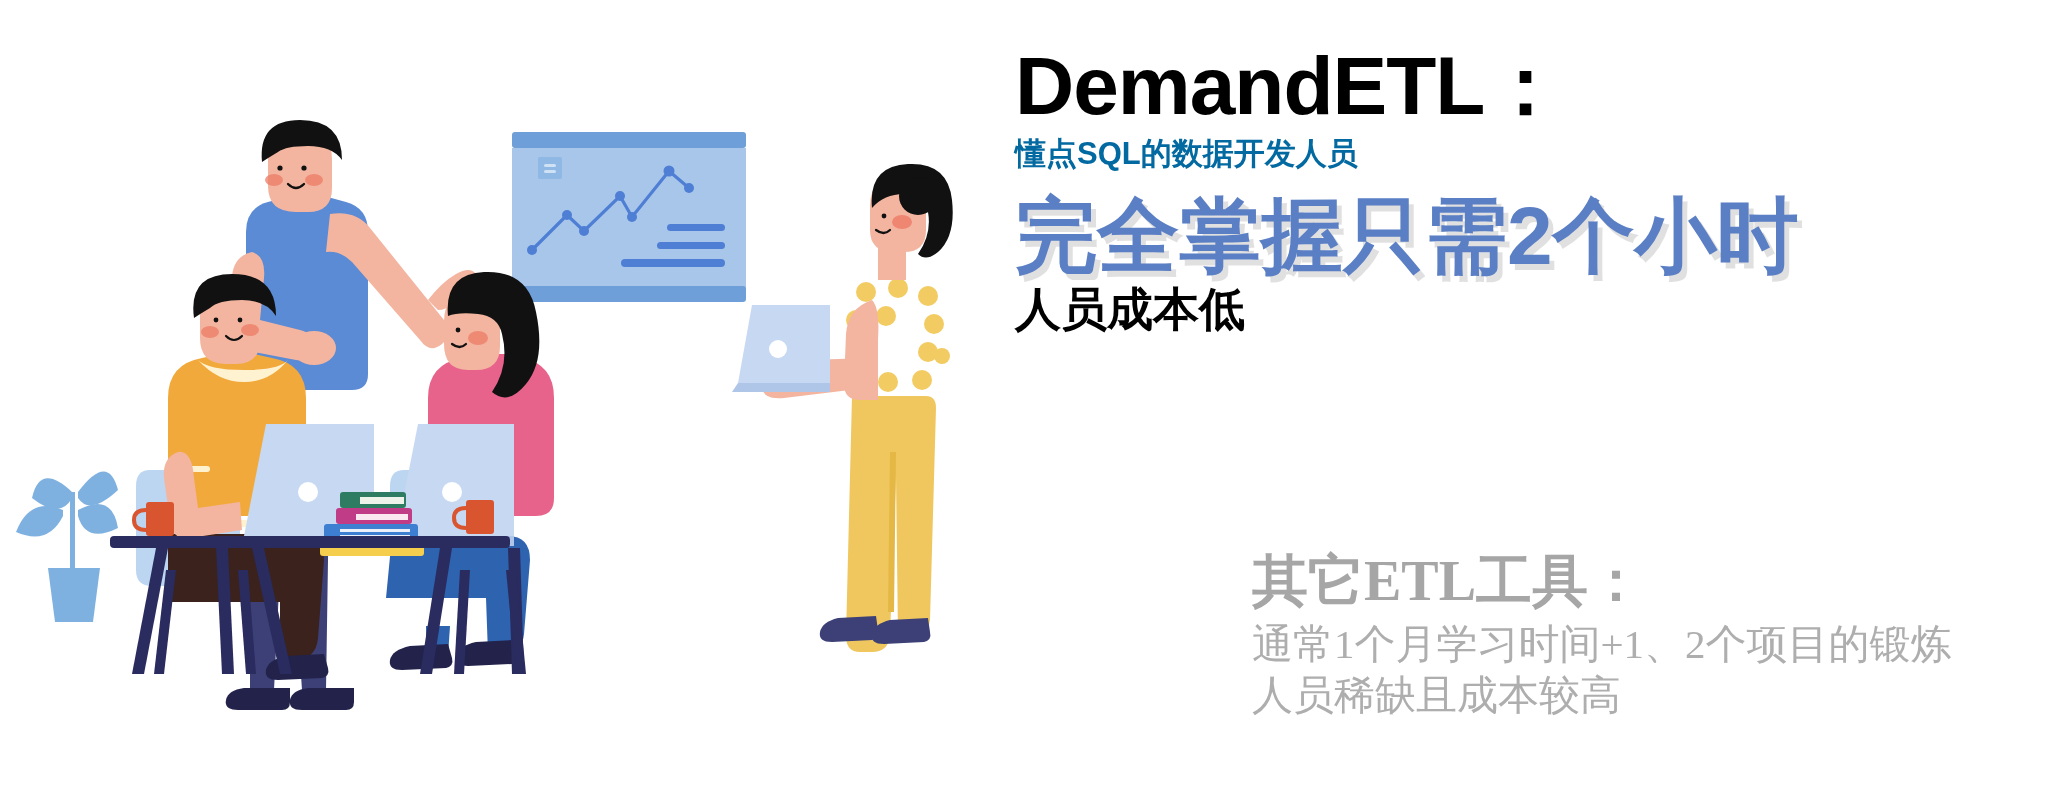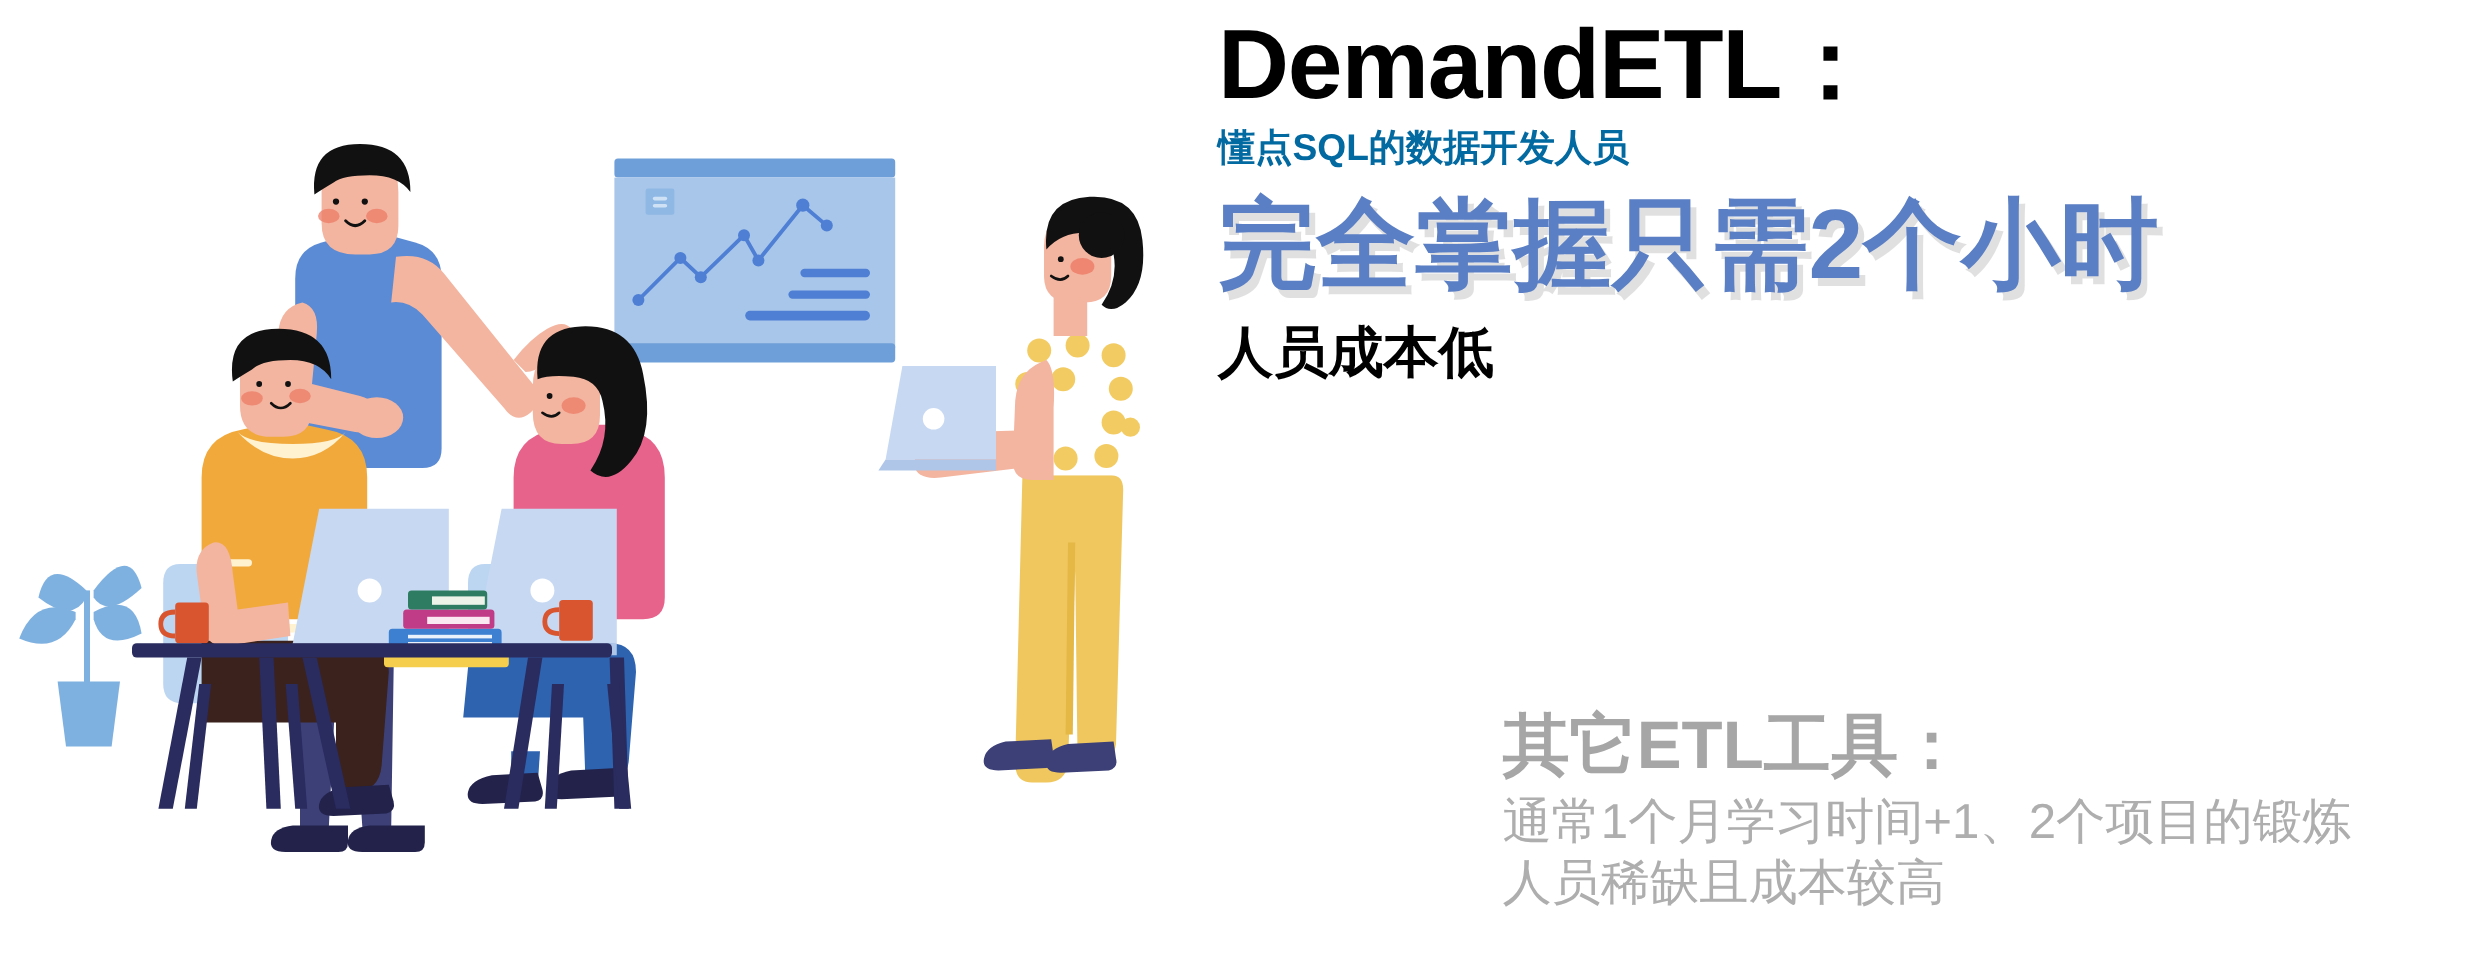--- a/index.html
+++ b/index.html
@@ -34,20 +34,21 @@
     top: 14px;
     width: 1020px;
   }
   .product-title {
     font-size: 82px;
     font-weight: bold;
     color: #000000;
     letter-spacing: -1px;
     line-height: 1.0;
     white-space: nowrap;
+    margin-top: 31px;
   }
   .product-subtitle {
     font-size: 31px;
     font-weight: bold;
     color: #0369a1;
     line-height: 1.12;
     margin-top: 10px;
     white-space: nowrap;
   }
   .highlight-line {
@@ -57,29 +58,30 @@
     line-height: 1.08;
     margin-top: 20px;
     white-space: nowrap;
     text-shadow: 5px 6px 0 rgba(0,0,0,0.12);
   }
   .benefit-line {
     font-size: 46px;
     font-weight: bold;
     color: #000000;
     line-height: 1.12;
-    margin-top: 19px;
+    margin-top: 4px;
     white-space: nowrap;
   }
 
   #compare-block {
     position: absolute;
     left: 1252px;
-    top: 592px;
+    top: 552px;
     width: 790px;
+    font-family: Liberation Serif, serif;
   }
   .compare-title {
     font-size: 56px;
     font-weight: bold;
     color: #A6A6A6;
     line-height: 1.05;
     white-space: nowrap;
   }
   .compare-line {
     font-size: 41px;

